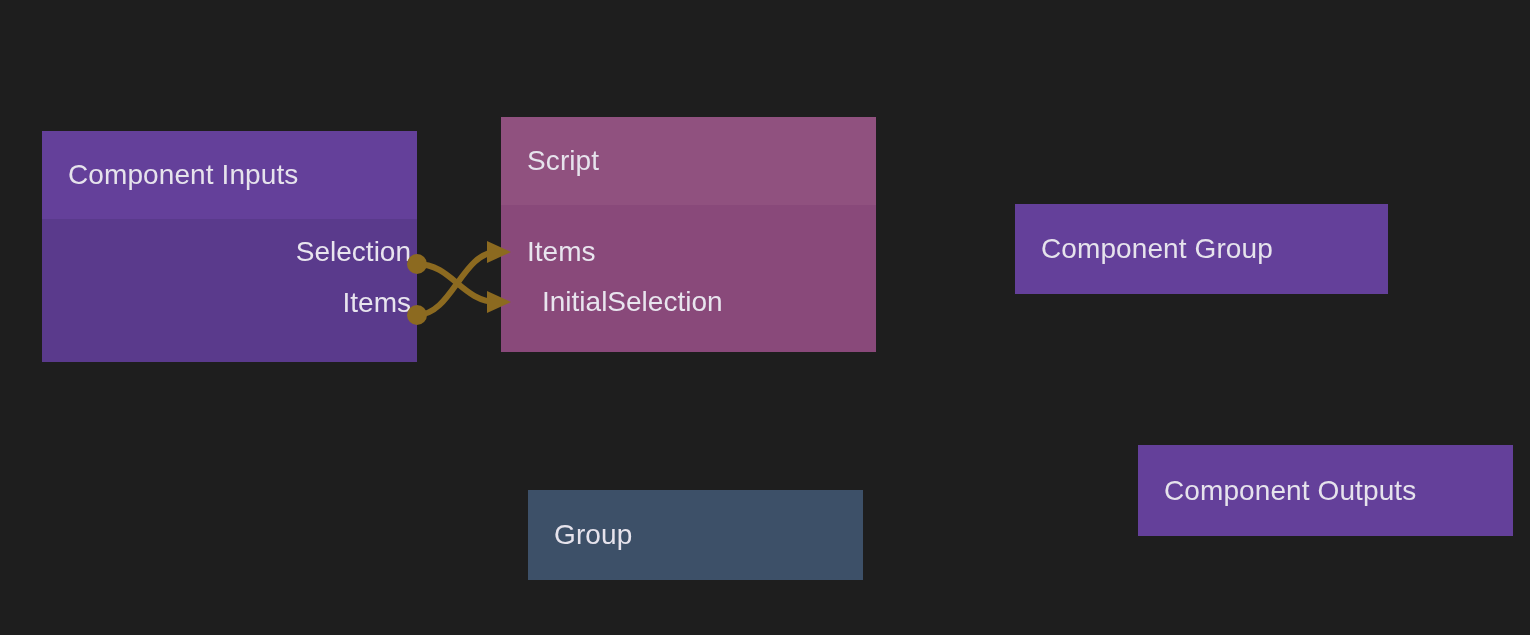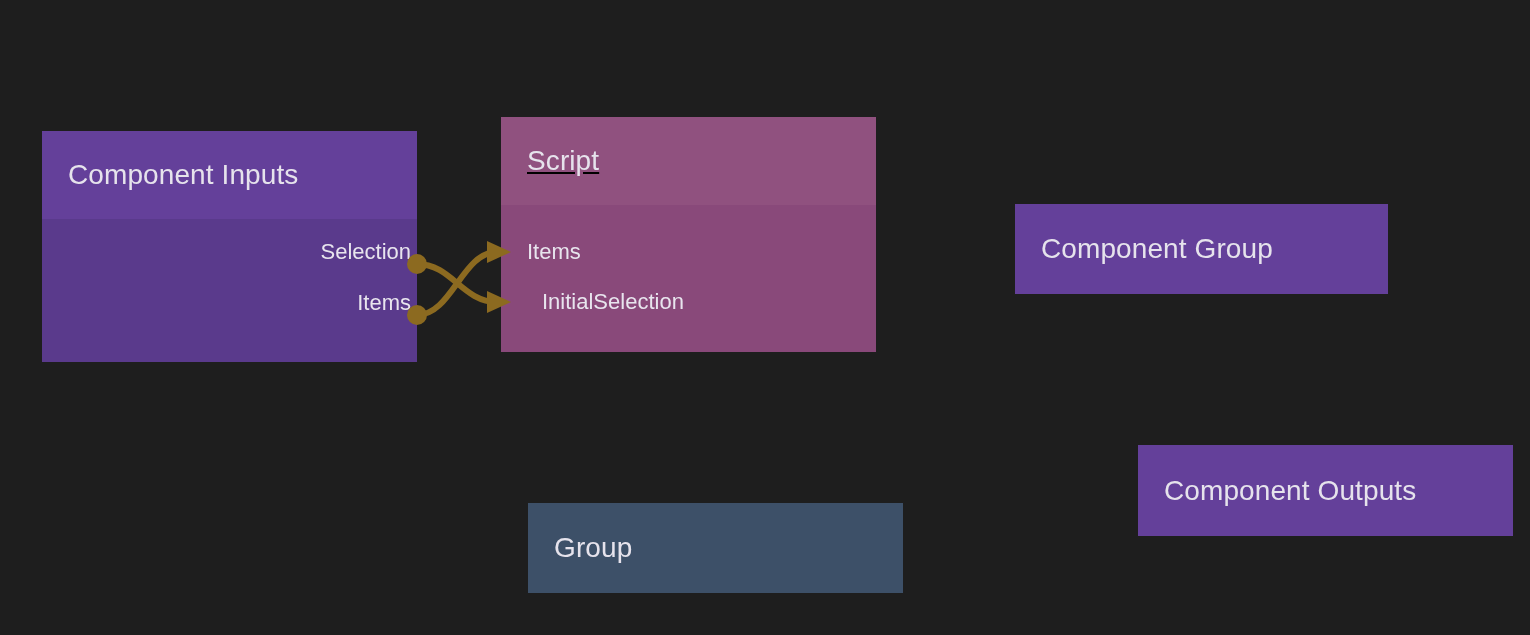--- a/index.html
+++ b/index.html
@@ -52,21 +52,21 @@
   .port-row.out {
     right: 0;
     justify-content: flex-end;
   }
   .port-row.in {
     left: 0;
     justify-content: flex-start;
   }
   .port-label {
     color: #e8e5ee;
-    font-size: 22px;
+    font-size: 28px;
     font-weight: 400;
     line-height: 1;
   }
   .port-row.out .port-label { padding-right: 6px; }
   .port-row.in  .port-label { padding-left: 26px; }
 
   
   #wire-layer {
     position: absolute;
     left: 0;
@@ -86,37 +86,36 @@
     background: #64409a;
   }
 
   #node-script {
     left: 501px; top: 117px; width: 375px; height: 235px;
     background: #89497a;
   }
   #node-script .node-header {
     height: 88px;
     background: #90517f;
-    text-decoration: underline;
   }
 
   #node-component-object {
     left: 1015px; top: 204px; width: 373px; height: 90px;
     background: #64409a;
   }
   #node-component-object .node-header { height: 90px; background: #64409a; }
 
   #node-component-outputs {
     left: 1138px; top: 445px; width: 375px; height: 91px;
     background: #64409a;
   }
   #node-component-outputs .node-header { height: 91px; background: #64409a; }
 
   #node-group {
-    left: 528px; top: 503px; width: 375px; height: 90px;
+    left: 528px; top: 490px; width: 335px; height: 90px;
     background: #3d5068;
   }
   #node-group .node-header { height: 90px; background: #3d5068; }
 </style>
 </head>
 <body>
 
 <div id="canvas">
 
   <div class="node" id="node-component-inputs">

